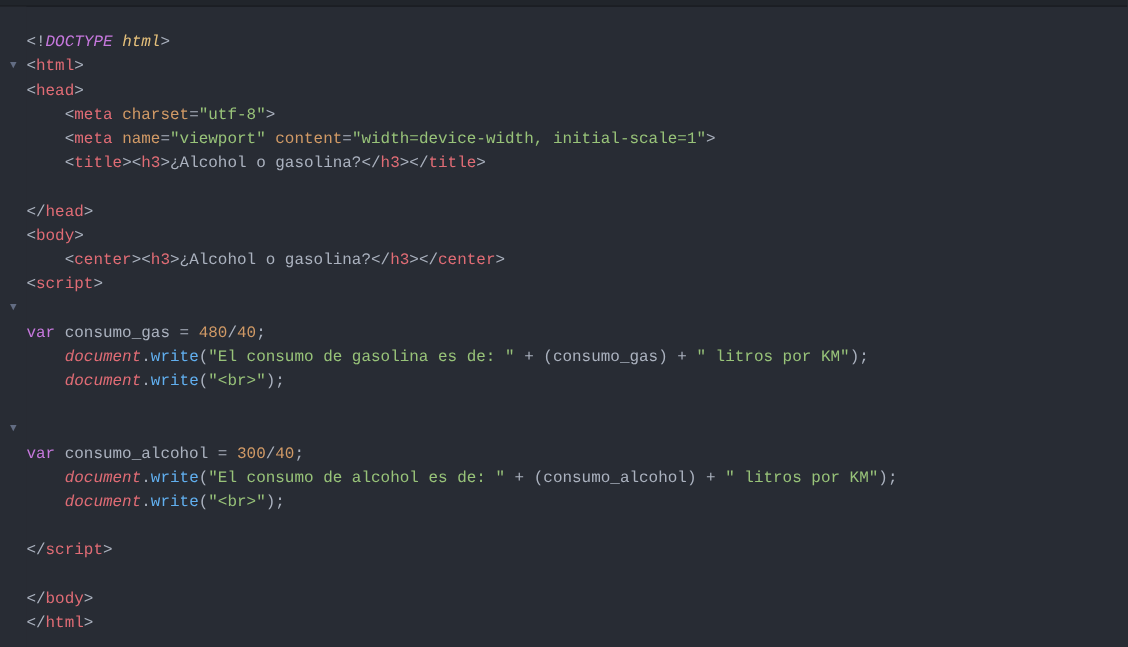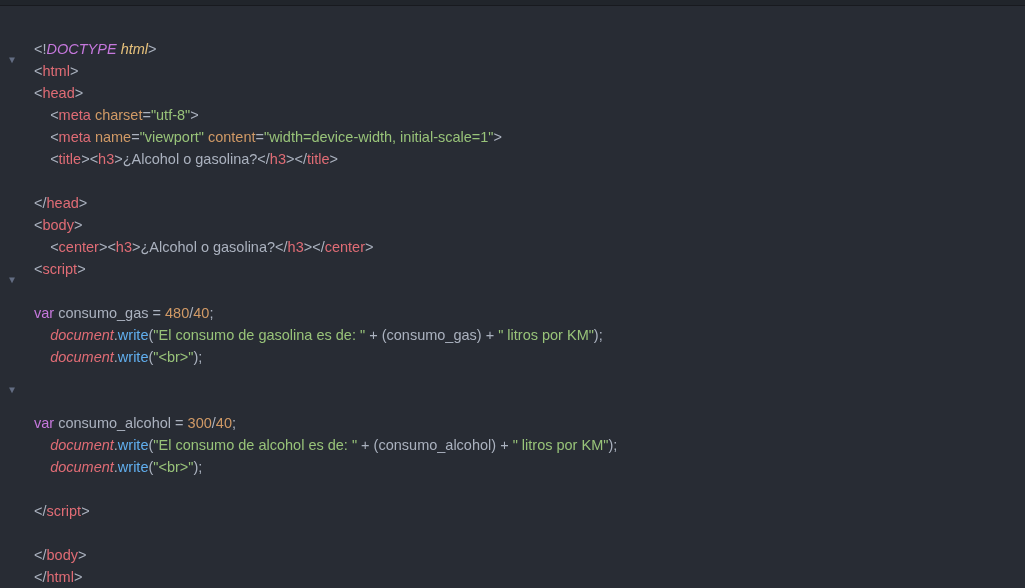--- a/index.html
+++ b/index.html
@@ -47,21 +47,21 @@
   .tag     { color: #e06c75; }  
   .attr    { color: #d19a66; }  
   .string  { color: #98c379; }  
   .kw      { color: #c678dd; }  
   .identit { color: #e06c75; font-style: italic; } 
   .func    { color: #61afef; }  
   .varname { color: #abb2bf; }  
   .num     { color: #d19a66; }
   .doctype { color: #c678dd; font-style: italic; }
   .doctype2{ color: #e5c07b; font-style: italic; }
-  pre { margin: 10px; font-family: Liberation Sans, sans-serif; }
+  pre { margin: 0; font-family: Liberation Mono, monospace; }
 </style>
 </head>
 <body>
 
 <div class="topbar"></div>
 
 <div class="editor">
   <div class="gutter">
     <div class="arrow">&nbsp;</div>
     <div class="arrow">&nbsp;</div>

